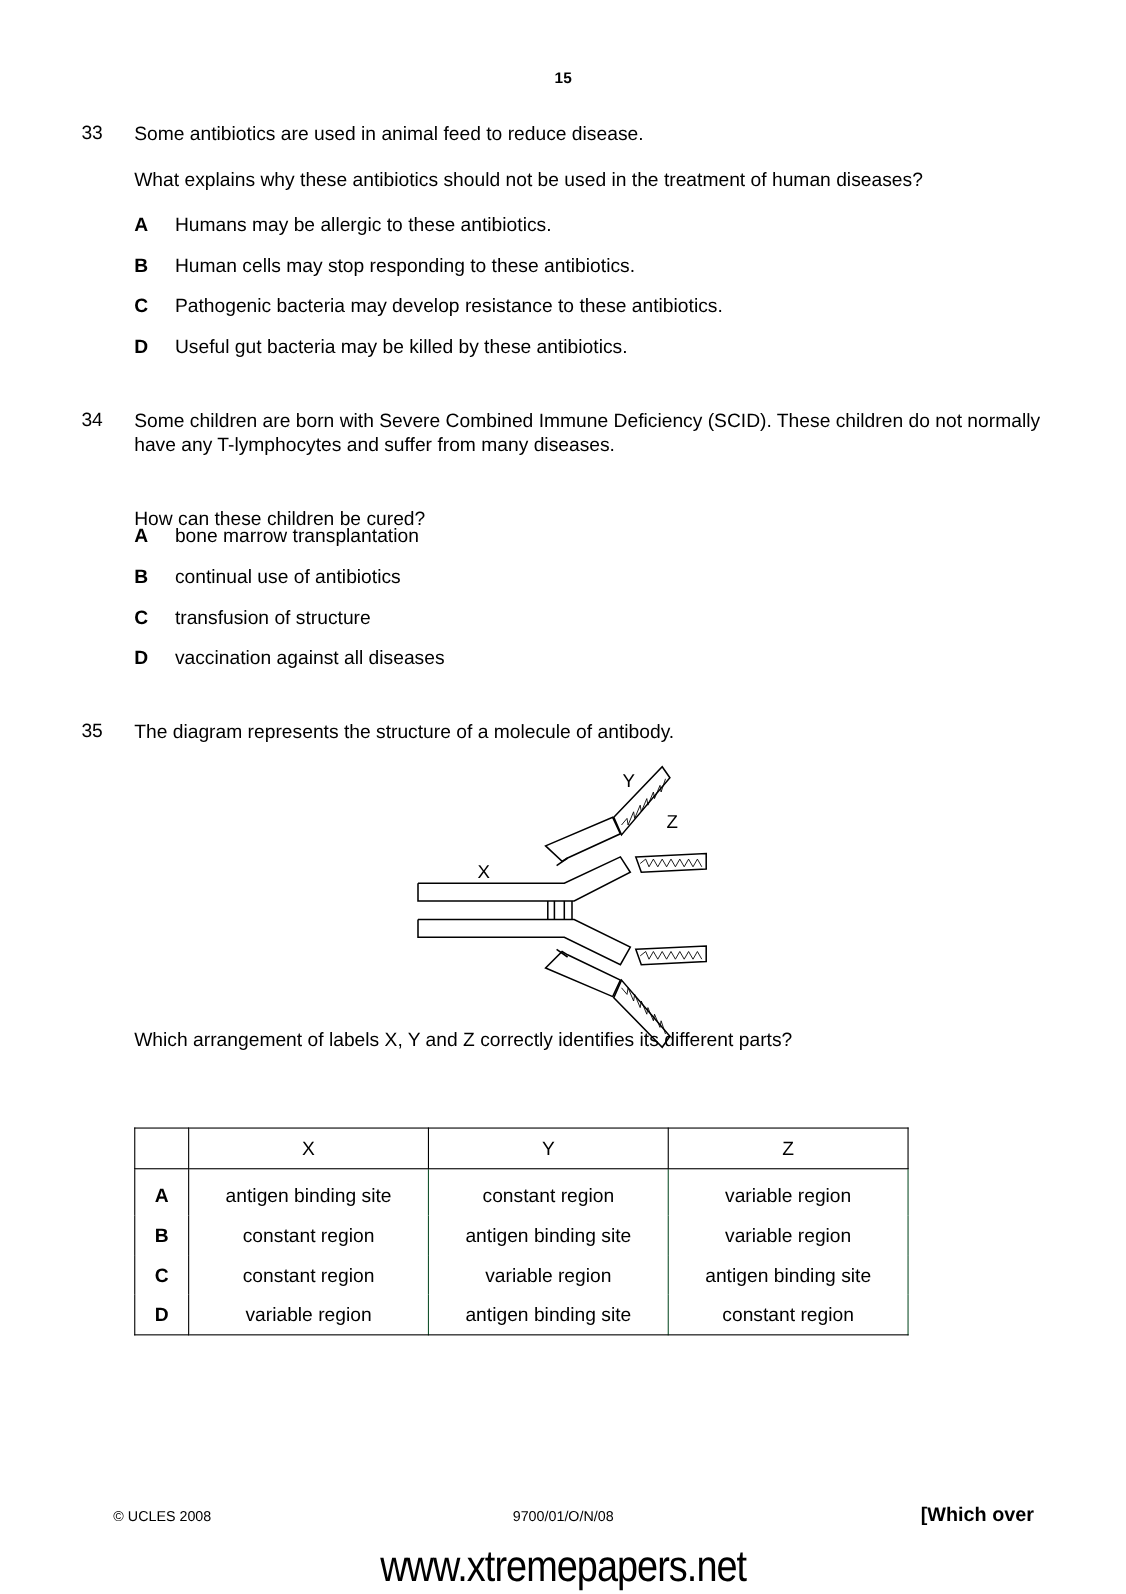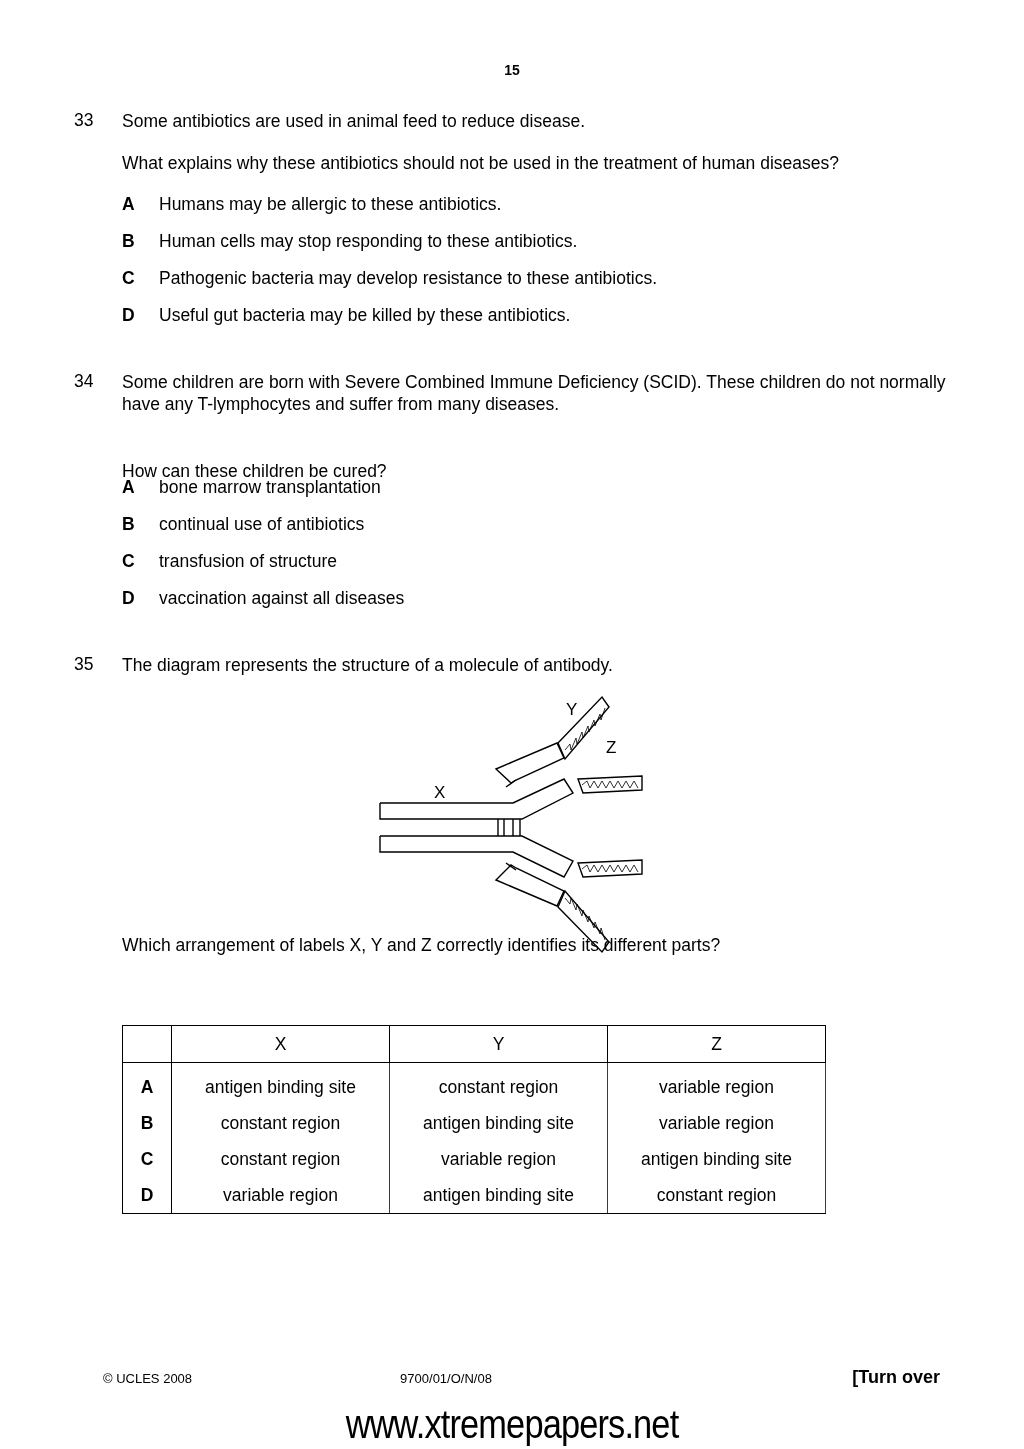--- a/index.html
+++ b/index.html
@@ -19,21 +19,21 @@
   }
   table.ans td { text-align: center; padding: 0; }
   table.ans .hdr td { height: 36px; border: 1px solid #000; }
   table.ans .c0 { width: 48px; font-weight: bold; border-left: 1px solid #000; border-right: 1px solid #000; }
   table.ans .cx { border-right: 1px solid #14532d; }
   table.ans .body td { height: 36px; }
   table.ans .first td { padding-top: 6px; }
   table.ans .last td { border-bottom: 1px solid #000; }
   .footer { top: 1371px; font-size: 13px; }
   .footer-left { left: 86px; margin-left: 17px; }
-  .footer-mid { left: 0; width: 892px; text-align: center; }
+  .footer-mid { left: 0; width: 1024px; text-align: center; }
   .footer-right { right: 84px; font-weight: bold; font-size: 18px; top: 1367px; }
   .watermark { left: 0; width: 1024px; top: 1402px; text-align: center; font-size: 40px; letter-spacing: -1px; transform: scaleX(0.86); }
   svg.diagram { position: absolute; left: 370px; top: 690px; }
 </style>
 </head>
 <body>
 
 <div class="abs page-num">15</div>
 
 <div>
@@ -141,14 +141,14 @@
       <td class="cx">variable region</td>
       <td class="cx">antigen binding site</td>
       <td class="cx">constant region</td>
     </tr>
   </tbody>
     </table>
 </div>
 
 <div class="abs footer footer-left">© UCLES 2008</div>
 <div class="abs footer footer-mid">9700/01/O/N/08</div>
-<div class="abs footer-right">[Turn over</div>
+<div class="abs footer-right">[Which over</div>
 <div class="abs watermark">www.xtremepapers.net</div>
 
 </body></html>

